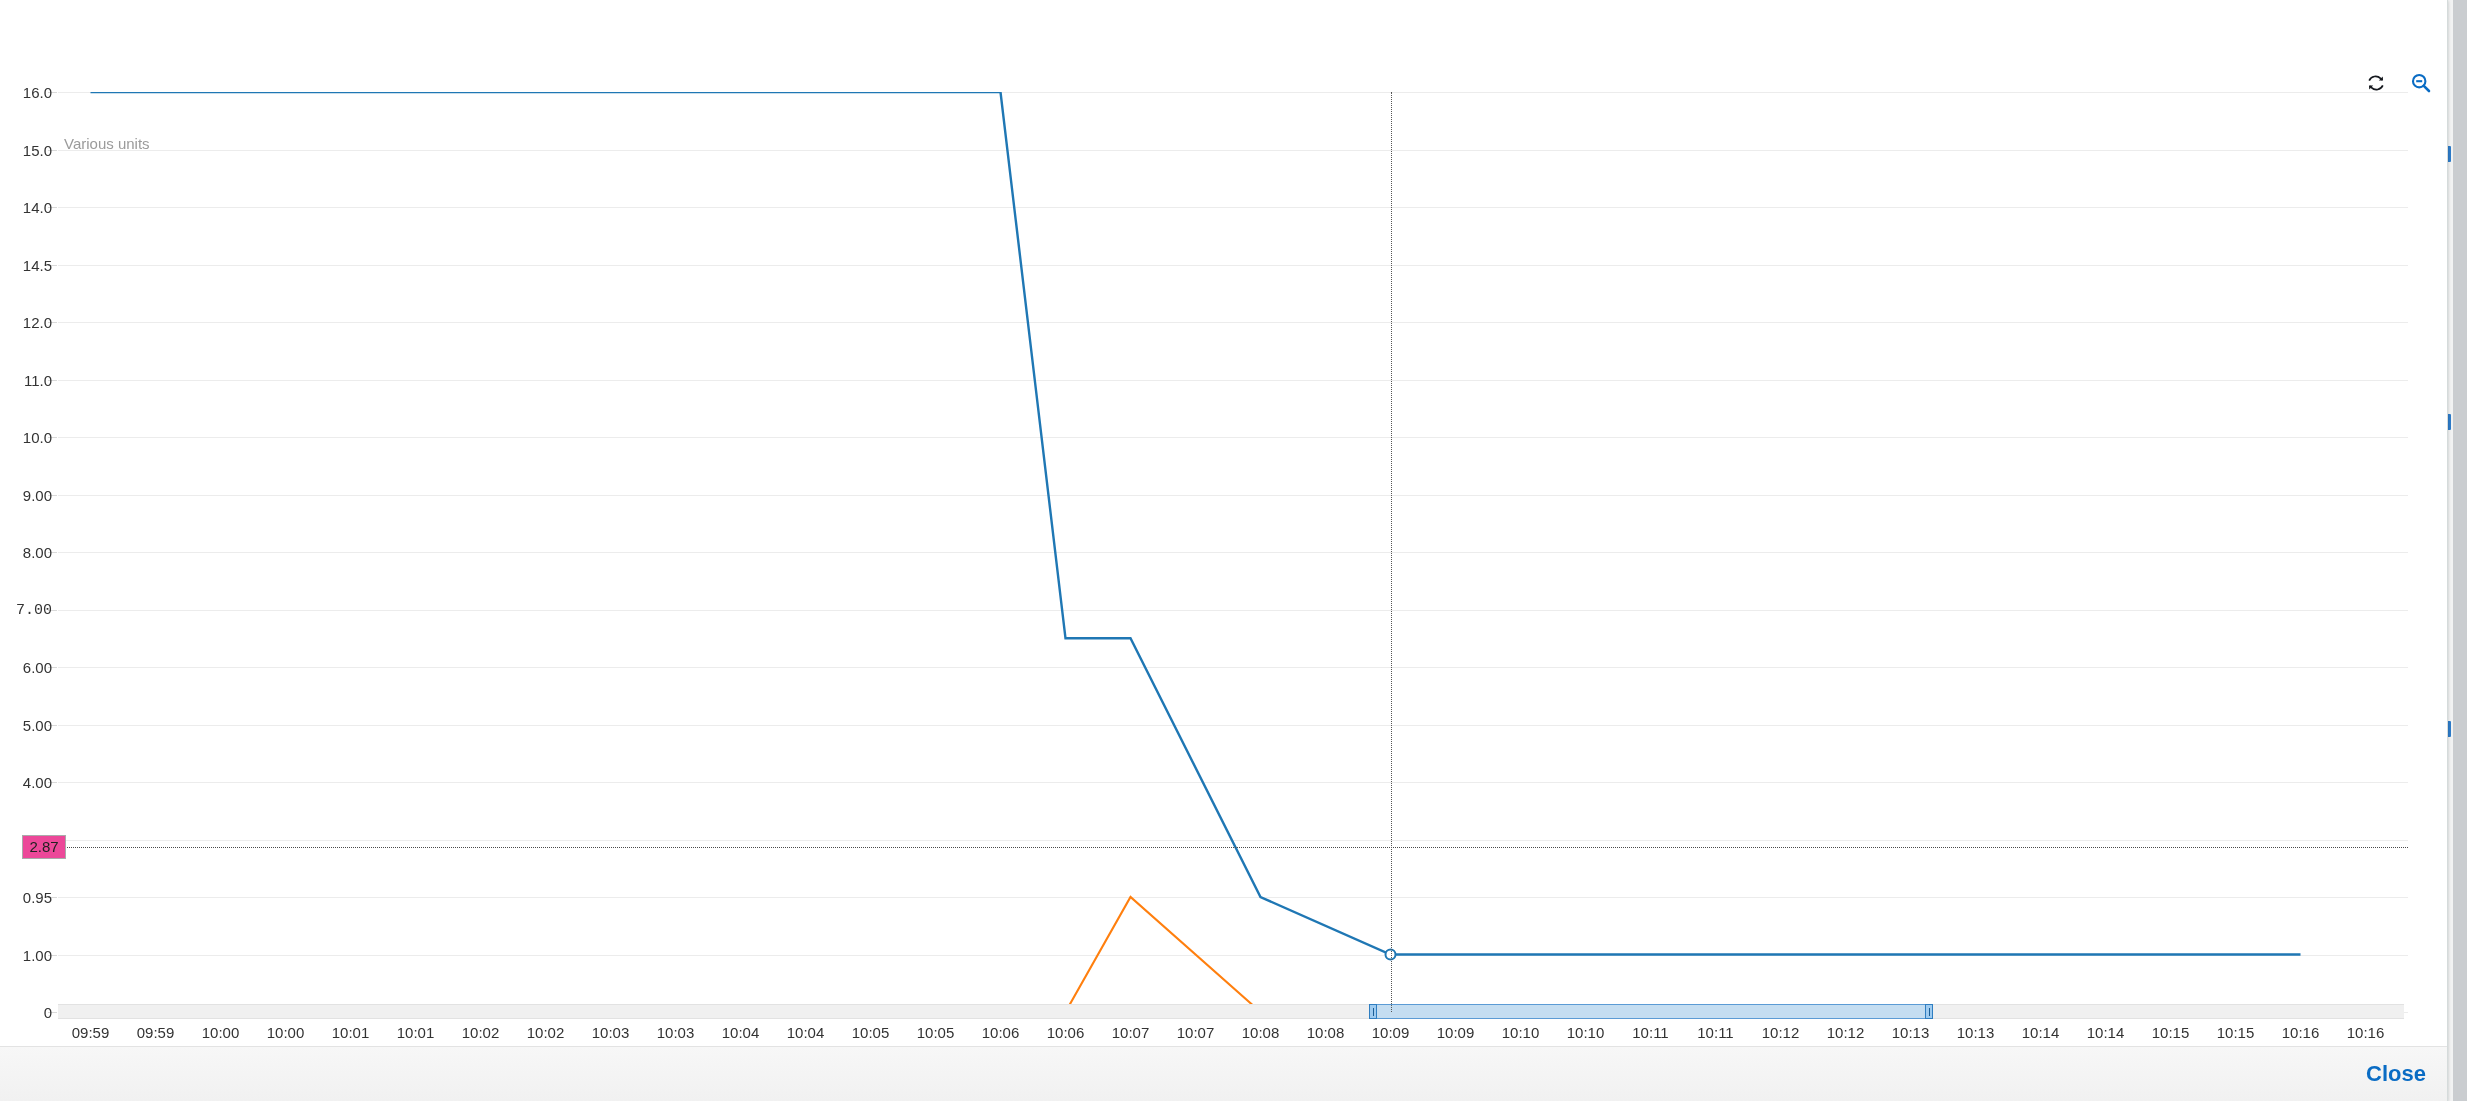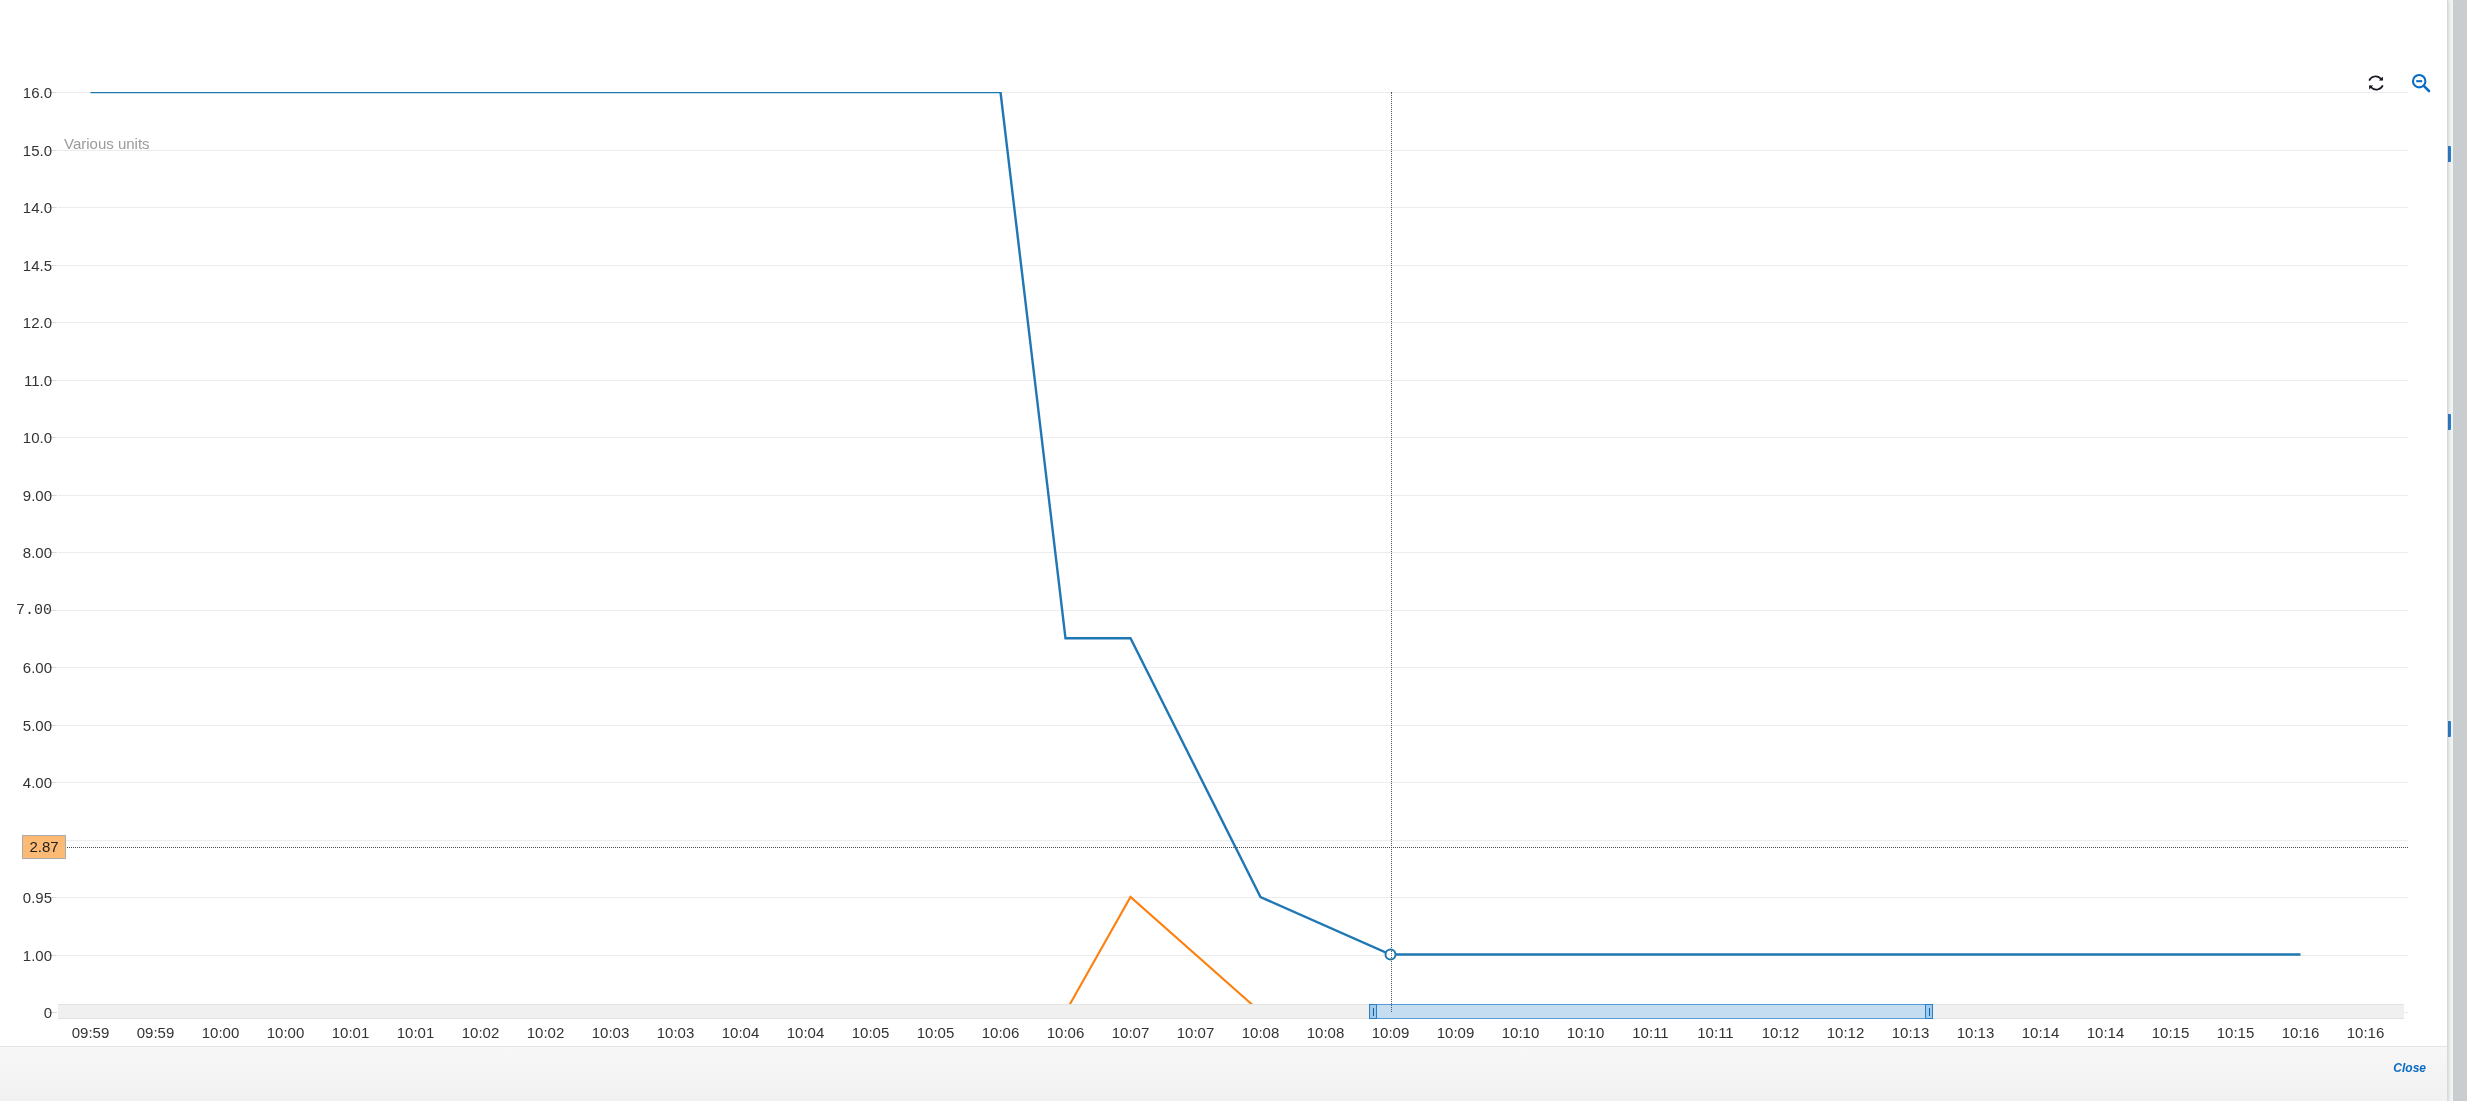--- a/index.html
+++ b/index.html
@@ -113,21 +113,21 @@
     color: #9b9b9b;
     z-index: 6;
   }
 
   
   #y-cursor-box {
     position: absolute;
     left: 22px;
     width: 44px; height: 24px;
     border: 1px solid #aaa;
-    background: #fdba74;
+    background: #ec4899;
     font-size: 15px;
     color: #222;
     display: flex; align-items: center; justify-content: center;
     z-index: 12;
   }
   #y-cursor-dotted {
     position: absolute;
     height: 0;
     border-top: 1px dotted #4a4a4a;
     z-index: 11;
@@ -209,26 +209,25 @@
   #modal-footer {
     position: absolute;
     left: 0; bottom: 0;
     width: 2448px; height: 55px;
     background: linear-gradient(to bottom, #f7f7f7 0%, #f1f1f1 100%);
     border-top: 1px solid #e3e3e3;
   }
   #close-button {
     position: absolute;
     right: 22px; top: 14px;
-    font-size: 12px;
+    font-size: 22px;
     font-weight: bold;
     color: #0a6cc4;
     cursor: pointer;
     user-select: none;
-    font-style: italic;
   }
 
   svg { display: block; }
 </style>
 </head>
 <body>
 
 <div id="page-behind">
   <div class="bg-col" style="right:0"></div>
   <div class="bg-chip" style="right:16px; top:146px;"></div>

